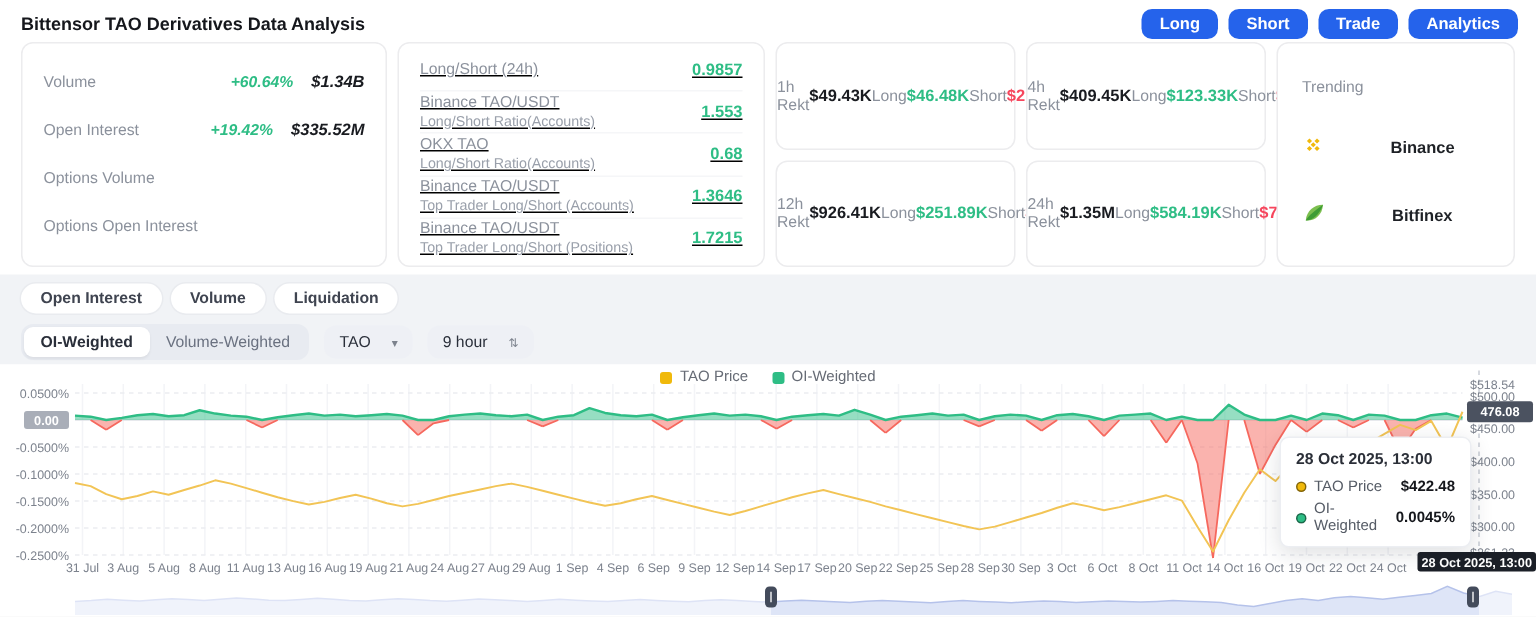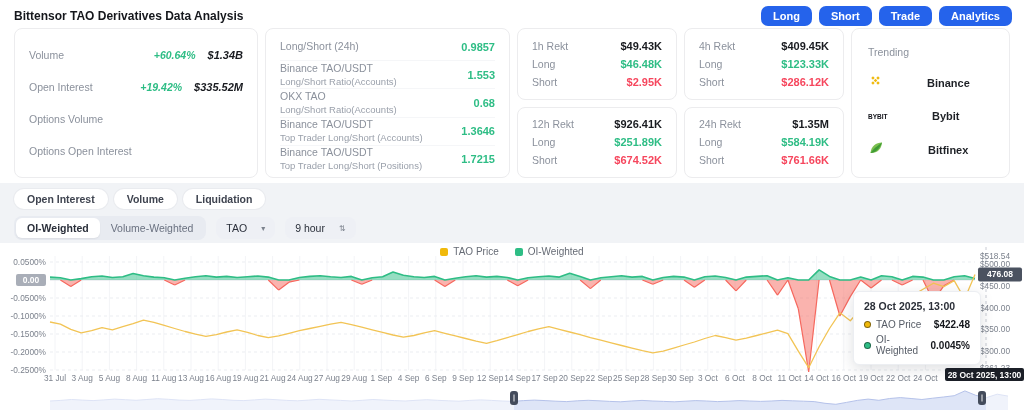--- a/index.html
+++ b/index.html
@@ -19,28 +19,28 @@
   .cards { position:absolute; top:28px; left:14px; width:996px; height:150px; display:flex; gap:7px; }
   .card { background:#fff; border:1px solid #ececee; border-radius:8px; }
   .card-market { width:244px; padding:10px 14px; display:flex; flex-direction:column; justify-content:space-around; }
   .mrow { display:flex; align-items:center; justify-content:space-between; }
   .mlabel { font-size:10.5px; color:#8b919c; }
   .mright { display:flex; gap:12px; align-items:center;font-style:italic; }
   .chg { font-size:10.5px; font-weight:600; color:#2EBD85; }
   .mval { font-size:11px; font-weight:600; color:#191b20; min-width:10px; text-align:right; }
 
   .card-ratios { width:245px; padding:4px 14px; display:flex; flex-direction:column; }
-  .rrow { flex:1; display:flex; align-items:center; justify-content:space-between; border-bottom:1px solid #f5f6f8; }
+  .rrow { flex:1; display:flex; align-items:center; justify-content:space-between; border-bottom:1px solid #f5f6f8;text-decoration:underline; }
   .rrow:last-child { border-bottom:none; }
   .rlabel { font-size:10.5px; color:#8b919c; line-height:1.25; }
   .rsub { font-size:9.5px; color:#9aa0ab; }
   .rval { font-size:11px; font-weight:600; color:#2EBD85; }
 
   .rekt-col { width:160px; display:flex; flex-direction:column; gap:7px; }
-  .card-rekt { flex:1; padding:8px 14px; display:flex; flex-direction:column; justify-content:space-around; }
+  .card-rekt { flex:1; padding:8px 0; display:flex; justify-content:space-around; }
   .krow { display:flex; align-items:center; justify-content:space-between; }
   .klabel { font-size:10.5px; color:#8b919c; }
   .kval { font-size:11px; font-weight:600; color:#191b20; }
   .green { color:#2EBD85 !important; }
   .red { color:#F6465D !important; }
 
   .card-trending { flex:1; padding:10px 16px; display:flex; flex-direction:column; justify-content:space-around; }
   .trend-title { font-size:10.5px; color:#8b919c; }
   .trend-item { display:flex; align-items:center; gap:8px; cursor:pointer; }
   .trend-name { font-size:11px; font-weight:700; color:#1e2126;padding-left:36px; }
@@ -232,26 +232,20 @@
         <span><svg viewBox="0 0 16 16" width="15" height="15" fill="#F0B90B">
               <g transform="rotate(45 8 8)">
                 <rect x="6.7" y="6.7" width="2.6" height="2.6"></rect>
                 <rect x="6.7" y="2.9" width="2.6" height="2.6"></rect>
                 <rect x="6.7" y="10.5" width="2.6" height="2.6"></rect>
                 <rect x="2.9" y="6.7" width="2.6" height="2.6"></rect>
                 <rect x="10.5" y="6.7" width="2.6" height="2.6"></rect>
               </g>
             </svg></span>
         <span class="trend-name">Binance</span>
-      </div>
-      <div class="trend-item">
-        <span><svg width="20" height="10">
-              <text x="0" y="8" font-size="6.5" font-weight="bold" fill="#12131a" font-family="Liberation Sans, sans-serif">BYBIT</text>
-            </svg></span>
-        <span class="trend-name">Bybit</span>
       </div>
       <div class="trend-item">
         <span><svg viewBox="0 0 16 16" width="16" height="16">
               <path d="M2.5 13 C3 6.5 8 2.5 14 2.5 C13.5 9.5 8.5 13.5 2.5 13 Z" fill="#7CBF4F"></path>
               <path d="M2.5 13 C7 12.8 11.5 9.5 14 2.5 C9 6 4.5 9.5 2.5 13 Z" fill="#3E9C35"></path>
             </svg></span>
         <span class="trend-name">Bitfinex</span>
       </div>
     </div>
   </div>

